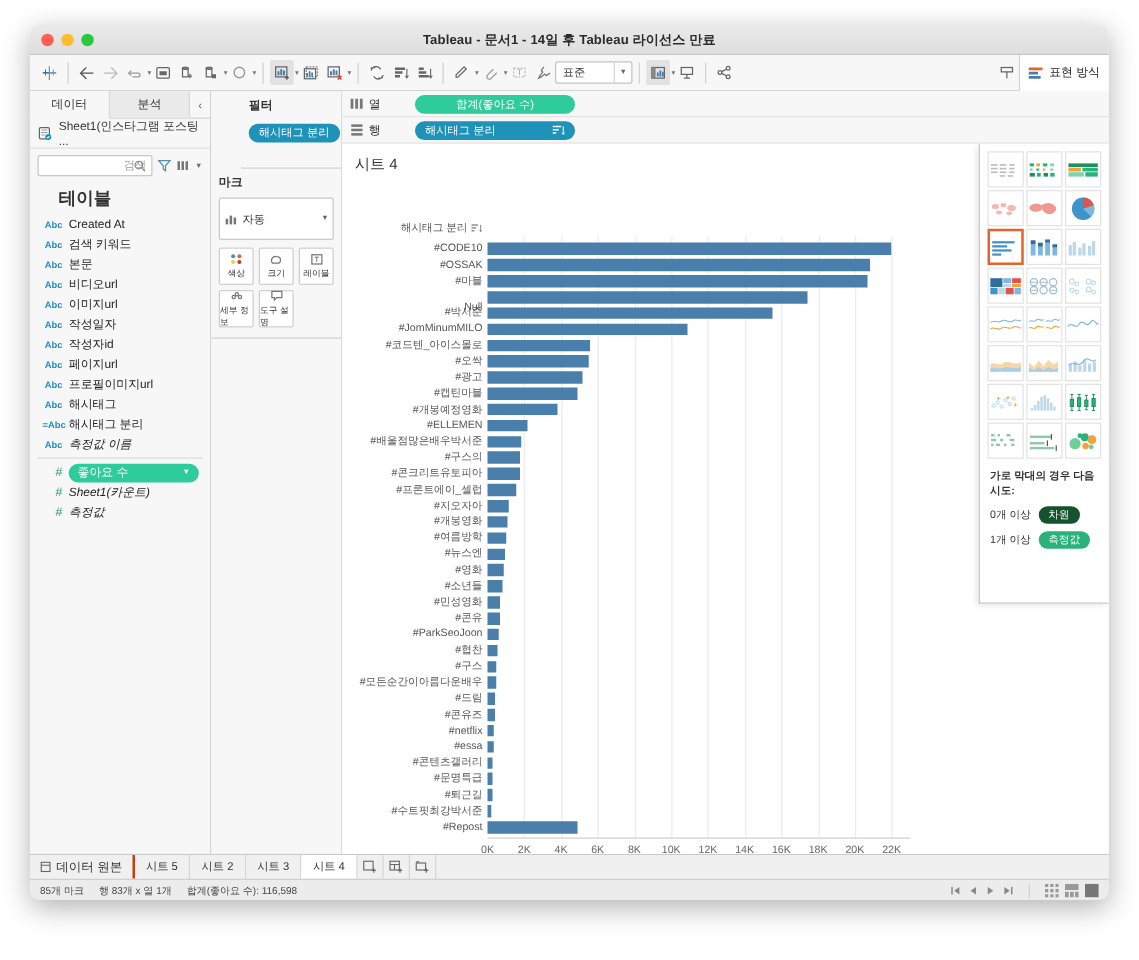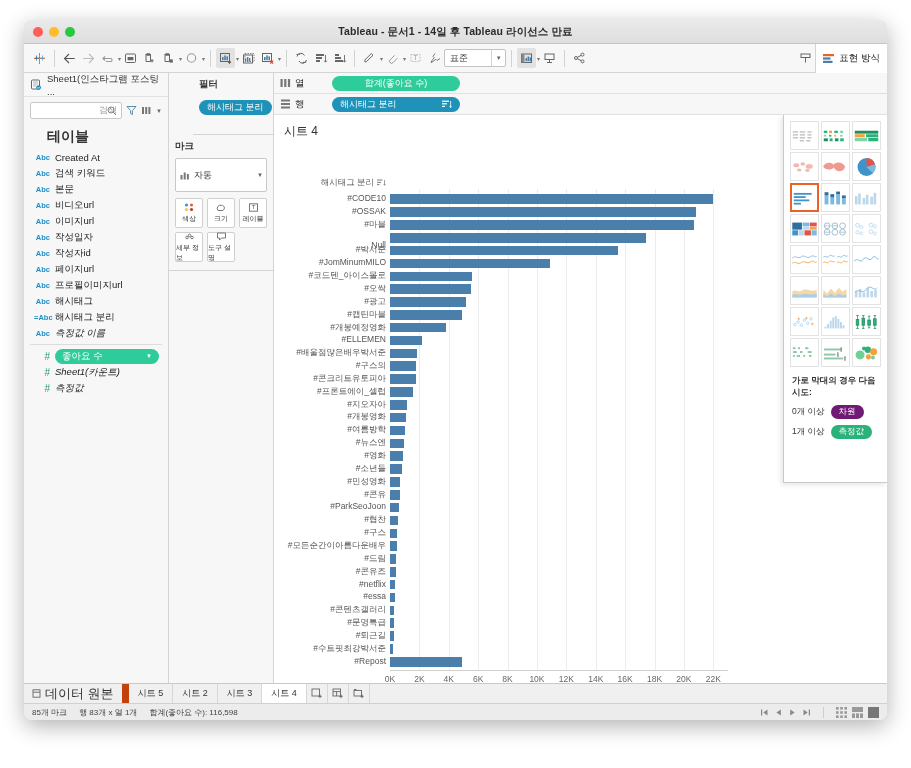--- a/index.html
+++ b/index.html
@@ -175,29 +175,29 @@
   }
   .sm-grid { display: grid; grid-template-columns: repeat(3, 1fr); gap: 2px; }
   .sm-cell {
     height: 29px; border: 1px solid #e3e3e3; background: #fff;
     display: flex; align-items: center; justify-content: center; overflow: hidden;
   }
   .sm-cell.sel { border: 2px solid #e8622a; }
   .sm-hint { font-size: 8.5px; font-weight: bold; color: #333; margin: 8px 0 6px 2px; }
   .sm-req { display: flex; align-items: center; gap: 6px; margin: 0 0 6px 2px; font-size: 8.5px; color: #333; }
   .sm-pill { border-radius: 8px; padding: 1px 8px; font-size: 8.5px; color: #fff; }
-  .sm-pill.b { background: #701a75; }
+  .sm-pill.b { background: #14532d; }
   .sm-pill.g { background: #2ab27b; }
   
   .sheettabs {
     height: 20px; flex: 0 0 20px; background: #f0f0f0;
     border-top: 1px solid #c9c9c9; display: flex; align-items: stretch;
   }
-  .dsbtn { display: flex; align-items: center; gap: 4px; padding: 0 8px; font-size: 13px; color: #333;
-    border-right: 7px solid #c2410c; }
+  .dsbtn { display: flex; align-items: center; gap: 4px; padding: 0 8px; font-size: 10px; color: #333;
+    border-right: 2px solid #c2410c; }
   .stab { display: flex; align-items: center; padding: 0 9px; font-size: 9px; color: #333;
     border-right: 1px solid #d7d7d7; background: #f0f0f0; }
   .stab.sel { background: #fff; }
   .stab-ic { display: flex; align-items: center; justify-content: center; width: 21px;
     border-right: 1px solid #d7d7d7; color: #666; }
   .statusbar {
     height: 17px; flex: 0 0 17px; background: #ececec;
     border-top: 1px solid #d0d0d0; display: flex; align-items: center;
     padding: 0 8px; gap: 12px; font-size: 8px; color: #444;
   }
@@ -412,20 +412,25 @@
             <rect x="1" y="7.8" width="9.5" height="2.2" fill="#4a7fab"></rect>
           </svg>
       </span>
       <span>표현 방식</span>
     </div>
   </div>
 
   <div class="body">
 
     <div class="datapane">
+      <div class="dp-tabs">
+        <div class="dp-tab sel">데이터</div>
+        <div class="dp-tab">분석</div>
+        <div class="dp-collapse">‹</div>
+      </div>
       <div class="dp-source">
         <span>
           <svg width="12" height="12" viewBox="0 0 12 12">
               <rect x="1.5" y="1" width="8" height="9" rx="1" stroke="#666" fill="#fff" stroke-width="1"></rect>
               <path d="M3 3h5M3 5h5M3 7h3" stroke="#999" stroke-width=".8"></path>
               <circle cx="8.6" cy="8.6" r="2.4" fill="#1f8fc4"></circle>
               <path d="M7.6 8.6l.7.8 1.3-1.5" stroke="#fff" fill="none" stroke-width=".9"></path>
             </svg>
         </span>
         <span>Sheet1(인스타그램 포스팅 ...</span>

